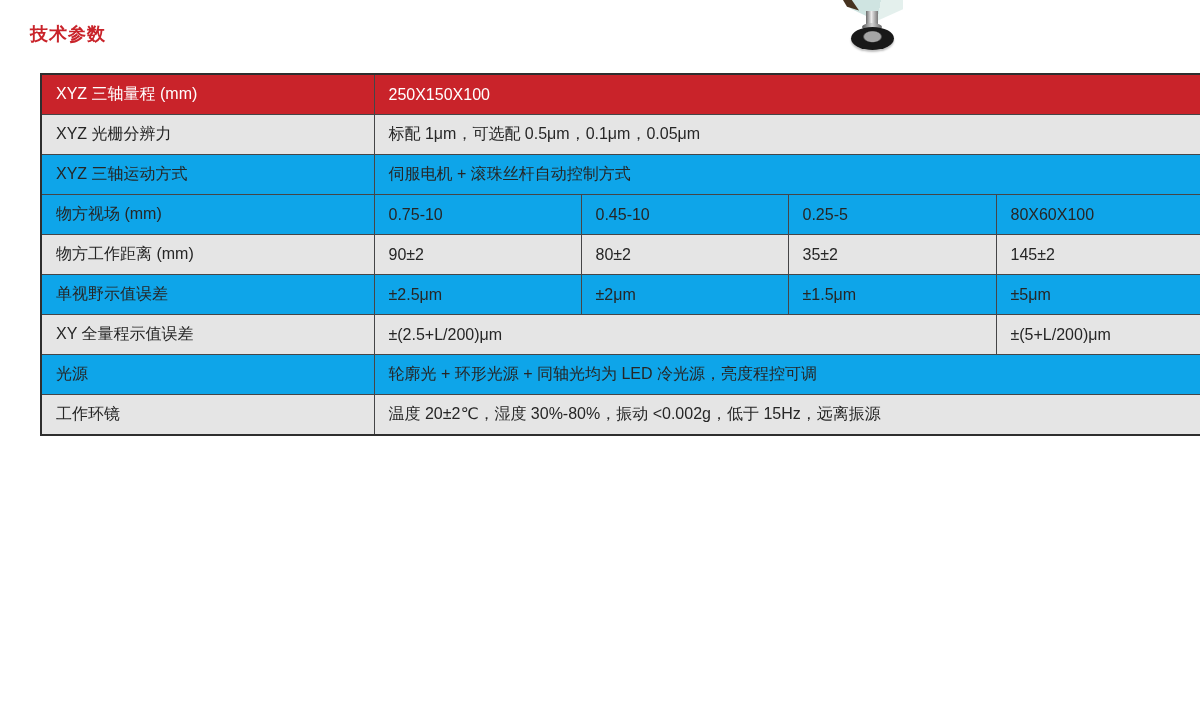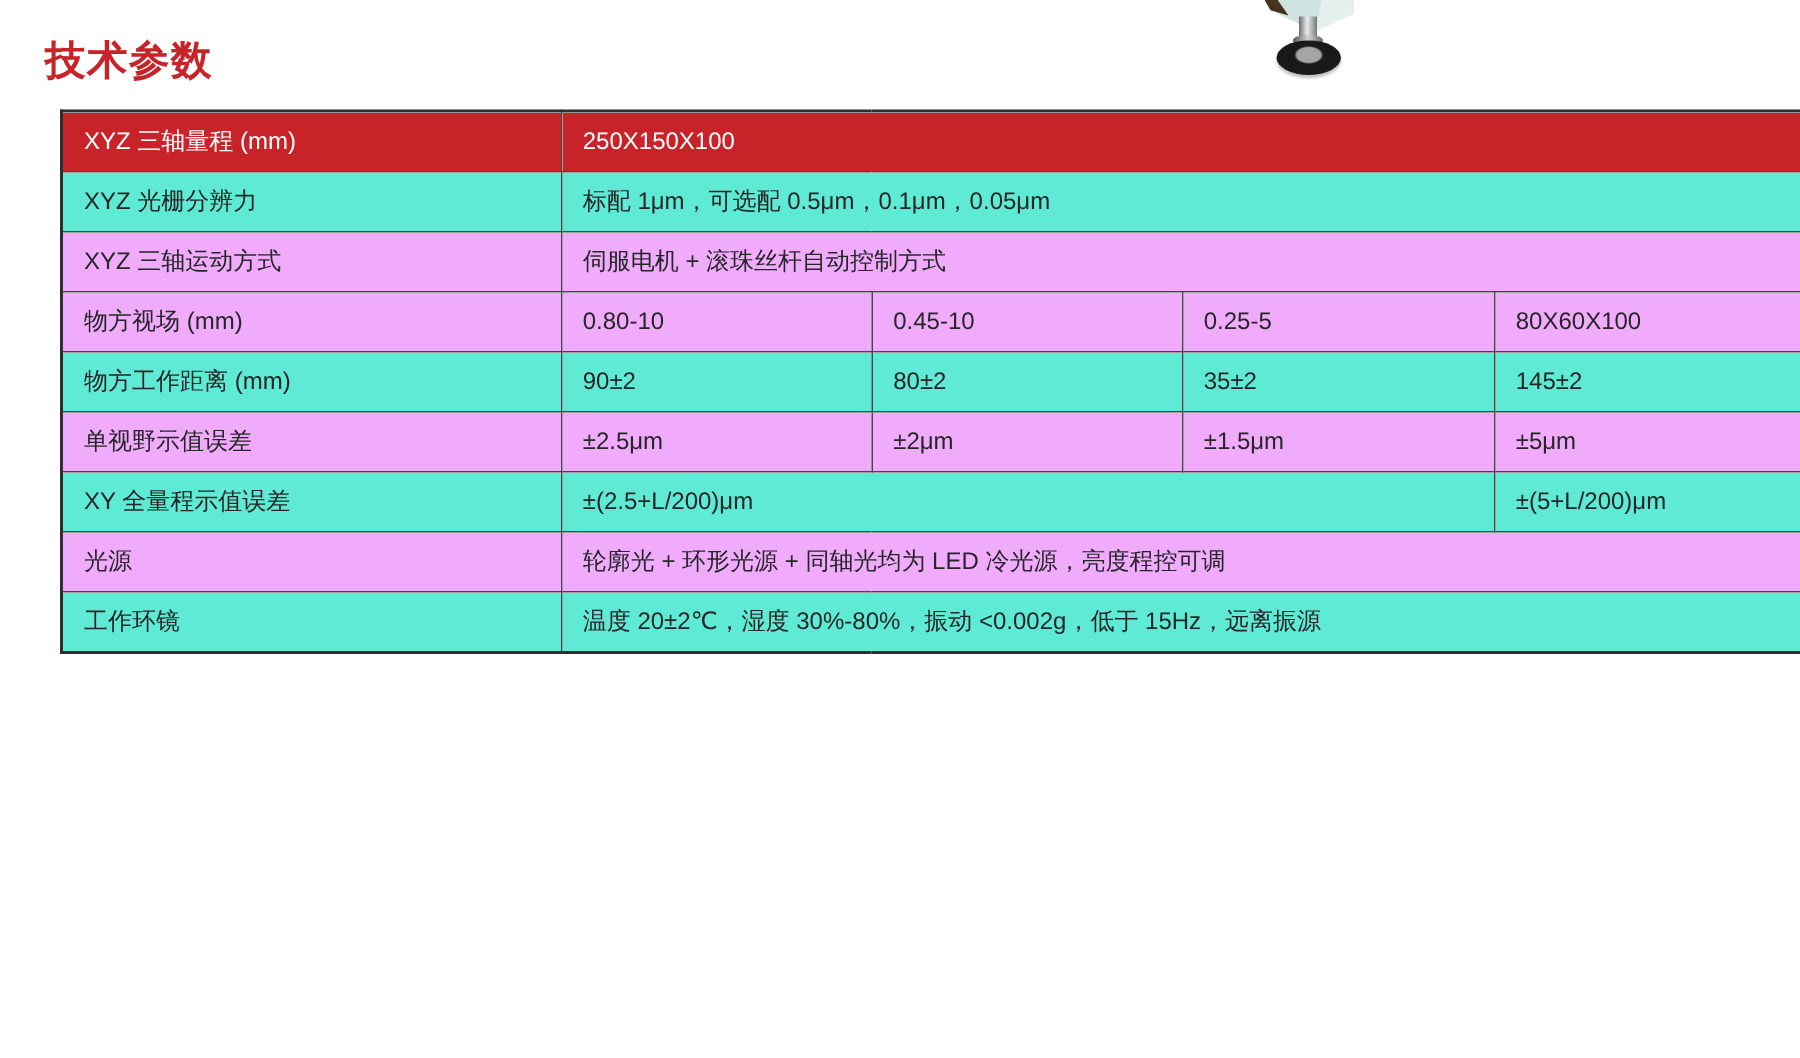--- a/index.html
+++ b/index.html
@@ -3,38 +3,38 @@
 <meta charset="utf-8">
 <style>
   html,body{margin:0;padding:0;}
   body{
     width:1200px;height:705px;position:relative;overflow:hidden;
     background:#ffffff;
     font-family:"Liberation Sans","DejaVu Sans",sans-serif;
   }
   .page-title{
     position:absolute;left:30px;top:22px;margin:0;
-    font-size:27px;font-weight:700;color:#c9232a;letter-spacing:1px;
+    font-size:18px;font-weight:700;color:#c9232a;letter-spacing:1px;
   }
   table.spec-table{
     position:absolute;left:40px;top:73px;width:1163px;
     border-collapse:collapse;table-layout:fixed;
     font-size:16px;color:#262626;
     border:2px solid #2e2e2e;
   }
   .spec-table td{
     border:1px solid #454547;
     height:39px;
     padding:0 6px 0 14px;
     vertical-align:middle;
     white-space:nowrap;overflow:hidden;
   }
   tr.header td{background:#c9232a;color:#ffffff;}
-  tr.gray td{background:#5eead4;}
-  tr.white td{background:#f0abfc;}
+  tr.gray td{background:#e5e5e5;}
+  tr.white td{background:#0ea5e9;}
 
   
   .machine-frag{position:absolute;left:840px;top:0;width:66px;height:56px;}
   .frag-box{
     position:absolute;left:5px;top:0;width:58px;height:22px;
     background:linear-gradient(100deg,#cfe4e1 58%,#e4f0ed 58%);
     clip-path:polygon(0 0,100% 0,100% 42%,55% 95%,10% 40%);
   }
   .frag-edge{
     position:absolute;left:3px;top:0;width:16px;height:13px;
@@ -84,21 +84,21 @@
       <tr class="gray">
         <td>XYZ 光栅分辨力</td>
         <td colspan="4">标配 1μm，可选配 0.5μm，0.1μm，0.05μm</td>
       </tr>
       <tr class="white">
         <td>XYZ 三轴运动方式</td>
         <td colspan="4">伺服电机 + 滚珠丝杆自动控制方式</td>
       </tr>
       <tr class="white">
         <td>物方视场 (mm)</td>
-        <td>0.80-10</td>
+        <td>0.75-10</td>
         <td>0.45-10</td>
         <td>0.25-5</td>
         <td>80X60X100</td>
       </tr>
       <tr class="gray">
         <td>物方工作距离 (mm)</td>
         <td>90±2</td>
         <td>80±2</td>
         <td>35±2</td>
         <td>145±2</td>

